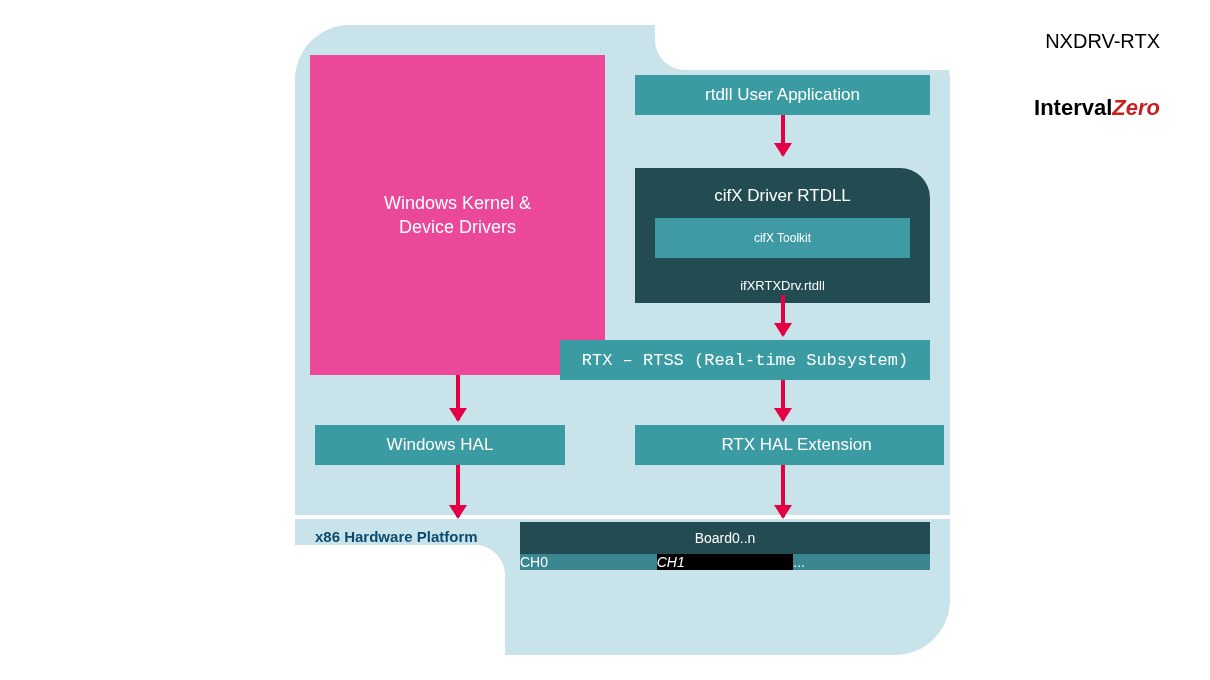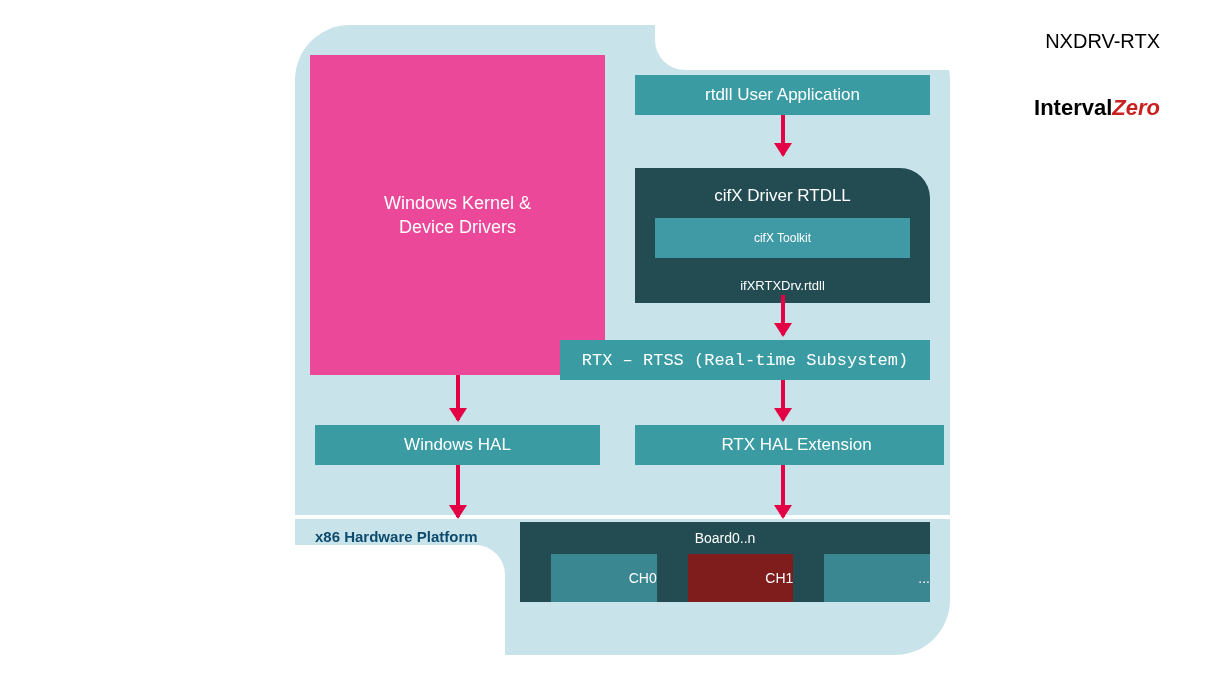--- a/index.html
+++ b/index.html
@@ -133,21 +133,21 @@
     font-size: 13px;
   }
 
   .rtss {
     left: 560px; top: 340px;
     width: 370px; height: 40px; font-family: Liberation Mono, monospace;
   }
 
   .winhal {
     left: 315px; top: 425px;
-    width: 285px; height: 40px;
+    width: 250px; height: 40px;
   }
   .rtxhal {
     left: 635px; top: 425px;
     width: 295px; height: 40px; padding-left: 14px;
   }
 
   .x86label {
     position: absolute;
     left: 315px; top: 528px;
     font-size: 15px;
@@ -166,27 +166,26 @@
   .board-title {
     text-align: center;
     font-size: 14px;
     padding: 8px 0;
   }
   .board-chs {
     display: flex;
   }
   .board-chs div {
     flex: 1;
-    text-align: right;
+    text-align: left;
     font-size: 14px;
-    padding: 16px 0;
-    margin-left: 31px;
+    padding: 0 0;
   }
   .ch0 { background: #3a8691; }
-  .ch1 { background: #7f1d1d; }
+  .ch1 { background: #000000; font-style: italic; }
   .chn { background: #3a8691; }
 
   
   .arrow {
     position: absolute;
     width: 4px;
     background: #e30045;
   }
   .arrow::after {
     content: "";

